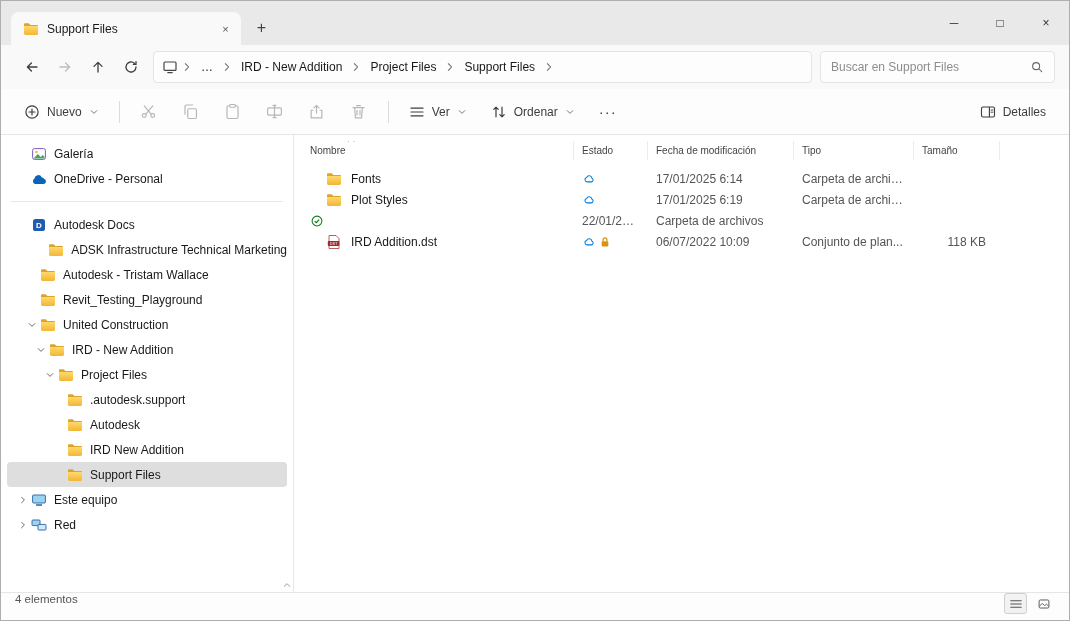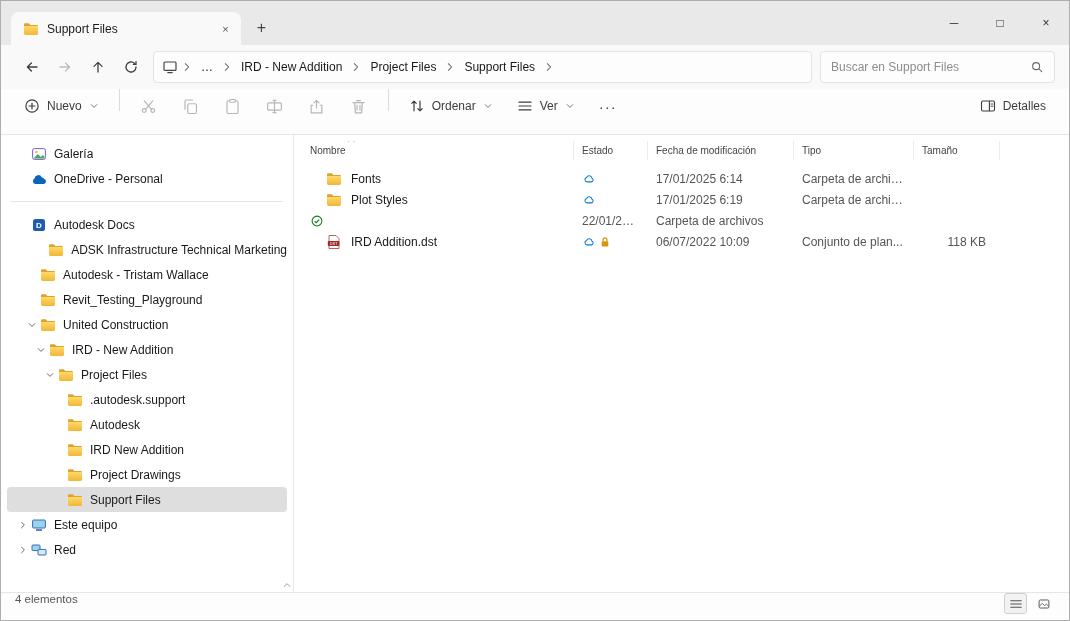--- a/index.html
+++ b/index.html
@@ -41,21 +41,21 @@
   .bc-chev { color:#666; display:flex; align-items:center; padding:0 1px; }
   .bc-ico { color:#444; margin:0 2px 0 2px; }
   .searchbox { flex:0 0 235px; height:32px; background:#fdfdfd; border:1px solid #e4e4e4; border-radius:4px;
                display:flex; align-items:center; padding:0 10px; gap:8px; }
   .searchbox input { flex:1; border:0; outline:0; background:transparent; font:inherit; font-size:12px; color:#333; min-width:0; }
   .searchbox input::placeholder { color:#8d8d8d; }
   .search-ico { color:#666; }
 
   
   .toolbar { flex:0 0 46px; background:#fdfdfd; border-bottom:1px solid #e6e6e6;
-             display:flex; padding:0 12px; gap:2px; }
+             display:flex; align-items:center; padding:0 12px; gap:2px; }
   .tb-btn { display:flex; align-items:center; gap:7px; padding:0 11px; height:34px; border-radius:4px; color:#3d3d3d; }
   .tb-icon-btn { width:40px; height:34px; border-radius:4px; color:#3d3d3d;
                  display:flex; align-items:center; justify-content:center; }
   .tb-icon-btn.disabled { color:#b6b6b6; }
   .tb-sep { width:1px; height:22px; background:#dcdcdc; margin:0 7px; flex:0 0 auto; }
   .tb-chev { color:#666; }
   .tb-more { font-size:15px; letter-spacing:1px; color:#3d3d3d; }
   .tb-right { margin-left:auto; }
 
   
@@ -352,37 +352,37 @@
       </button>
     <button class="tb-icon-btn ic17 disabled">
         <svg>
           <use href="#i-delete"></use>
         </svg>
       </button>
     <div class="tb-sep"></div>
     <button class="tb-btn">
       <span class="ic16">
           <svg>
-            <use href="#i-sort"></use>
-          </svg>
-        </span>
-      <span>Ordenar</span>
+            <use href="#i-view"></use>
+          </svg>
+        </span>
+      <span>Ver</span>
       <span class="tb-chev ic10">
           <svg>
             <use href="#i-chev-down"></use>
           </svg>
         </span>
     </button>
     <button class="tb-btn">
       <span class="ic16">
           <svg>
-            <use href="#i-view"></use>
-          </svg>
-        </span>
-      <span>Ver</span>
+            <use href="#i-sort"></use>
+          </svg>
+        </span>
+      <span>Ordenar</span>
       <span class="tb-chev ic10">
           <svg>
             <use href="#i-chev-down"></use>
           </svg>
         </span>
     </button>
     <button class="tb-icon-btn">
       <span class="tb-more">···</span>
     </button>
     <button class="tb-btn tb-right">
@@ -511,29 +511,20 @@
             <span class="sb-label">Autodesk</span>
           </div>
           <div class="sb-item" style="padding-left: 44px;">
             <span class="sb-chev ic10"></span>
             <span class="sb-ico ic16">
               <svg>
                 <use href="#i-folder"></use>
               </svg>
             </span>
             <span class="sb-label">IRD New Addition</span>
-          </div>
-          <div class="sb-item" style="padding-left: 44px;">
-            <span class="sb-chev ic10"></span>
-            <span class="sb-ico ic16">
-              <svg>
-                <use href="#i-folder"></use>
-              </svg>
-            </span>
-            <span class="sb-label">Project Drawings</span>
           </div>
           <div class="sb-item selected" style="padding-left: 44px;">
             <span class="sb-chev ic10"></span>
             <span class="sb-ico ic16">
               <svg>
                 <use href="#i-folder"></use>
               </svg>
             </span>
             <span class="sb-label">Support Files</span>
           </div>

